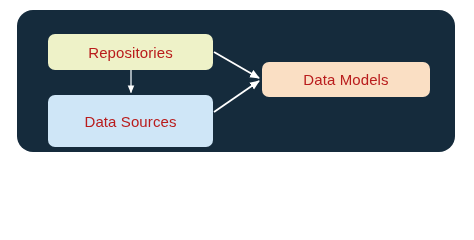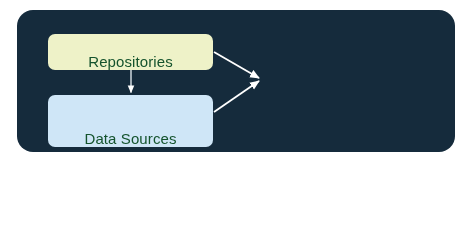--- a/index.html
+++ b/index.html
@@ -24,27 +24,27 @@
     left: 17px;
     top: 10px;
     width: 438px;
     height: 142px;
     background: #152b3c;
     border-radius: 16px;
   }
   .node {
     position: absolute;
     display: flex;
-    align-items: flex-end;
+    align-items: center;
     justify-content: center;
     border-radius: 7px;
     box-sizing: border-box;
     font-size: 15px;
     letter-spacing: 0.1px;
-    color: #14532d;
+    color: #b91c1c;
     white-space: nowrap;
   }
   #node-repositories {
     left: 48px;
     top: 34px;
     width: 165px;
     height: 36px;
     background: #eef2c8;
   }
   #node-data-sources {
@@ -95,14 +95,17 @@
   </svg>
 
   <div class="node" id="node-repositories">
     <span>Repositories</span>
   </div>
 
   <div class="node" id="node-data-sources">
     <span>Data Sources</span>
   </div>
 
+  <div class="node" id="node-data-models">
+    <span>Data Models</span>
+  </div>
 
 </div>
 
 </body></html>

